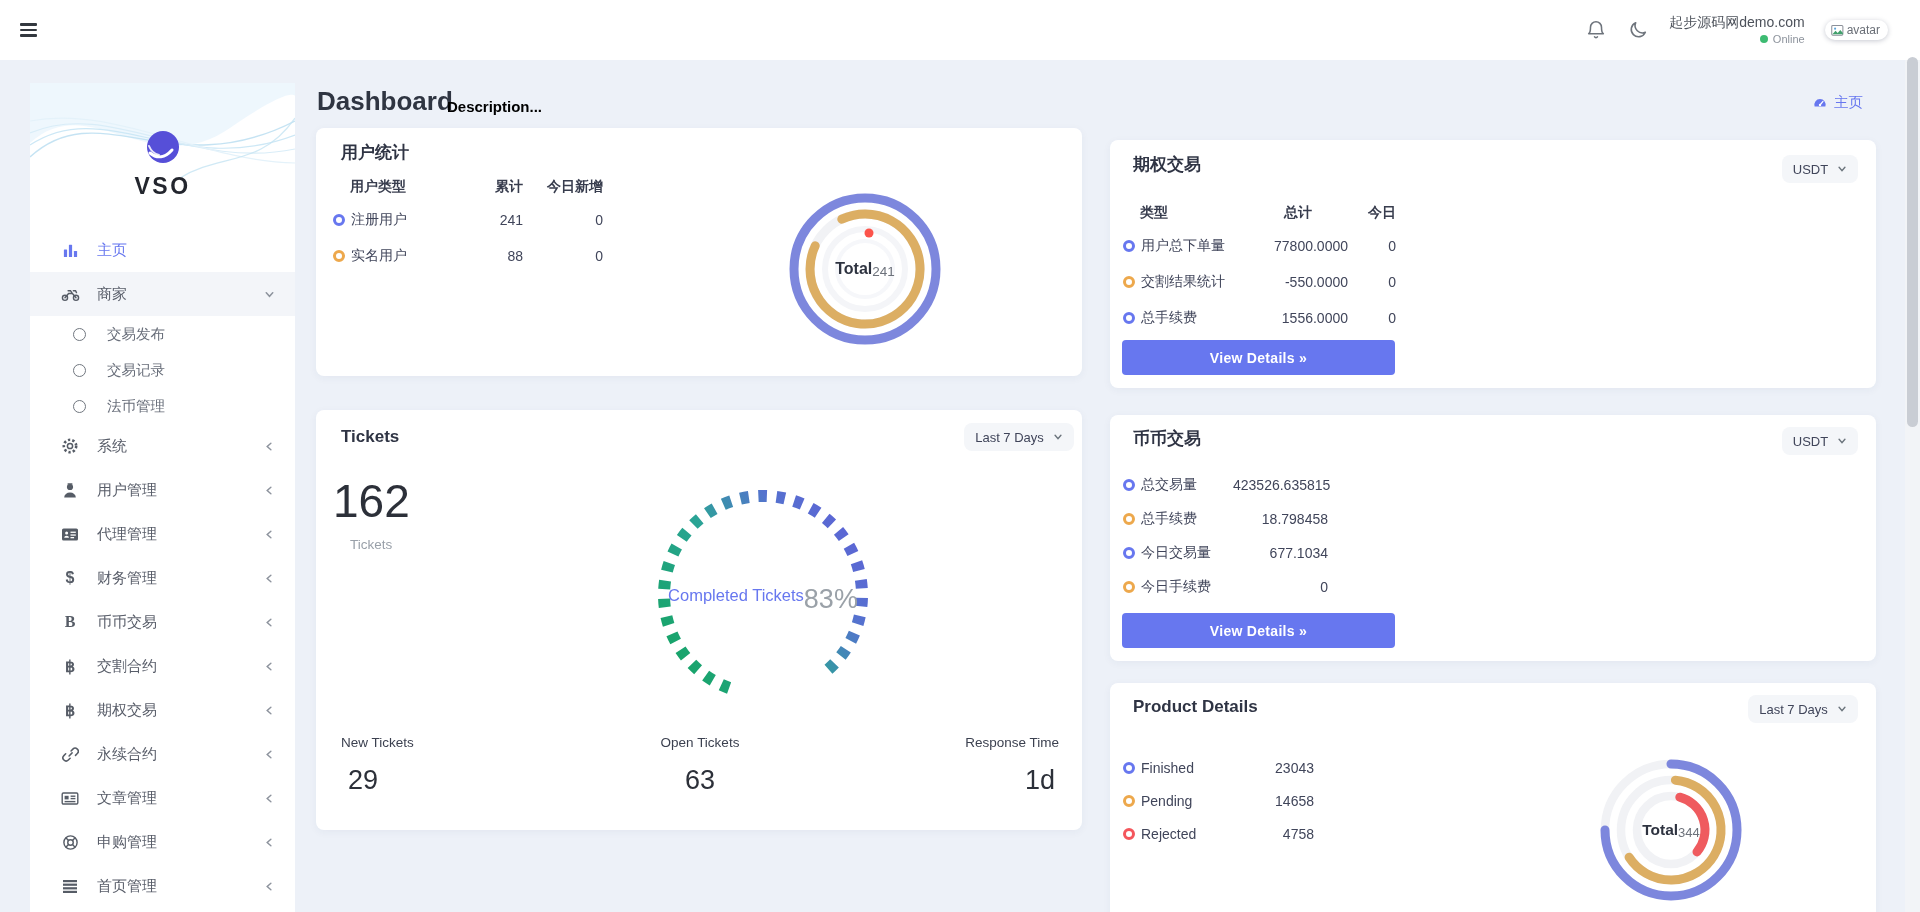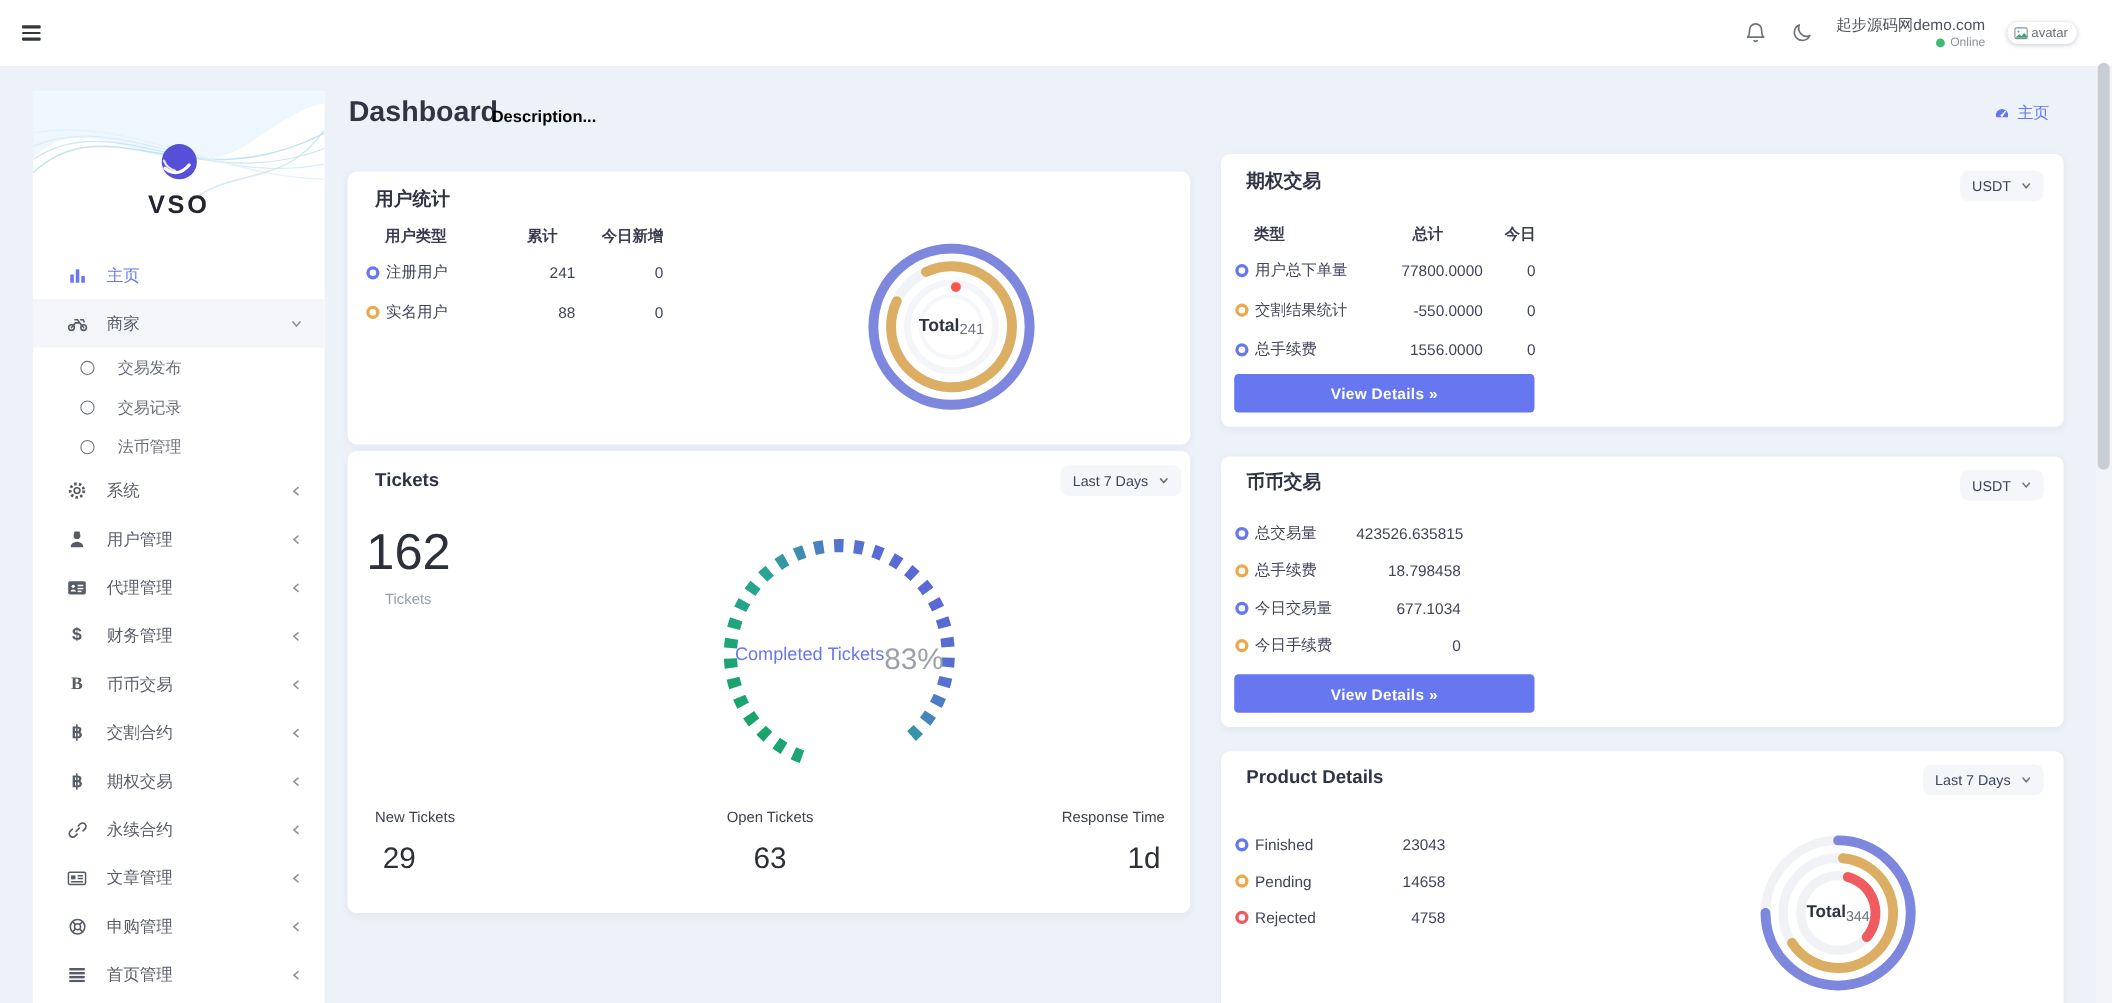--- a/index.html
+++ b/index.html
@@ -340,26 +340,26 @@
 <span class="page-sub">Description...</span>
 <div class="crumb">
   <svg width="16" height="16" viewBox="0 0 16 16">
       <path d="M2.6 11.6 a5.7 5.7 0 1 1 10.8 0 Z" fill="#6777ef"></path>
       <circle cx="8" cy="10" r="1.2" fill="#fff"></circle>
       <line x1="8" y1="10" x2="11" y2="6.4" stroke="#fff" stroke-width="1.2" stroke-linecap="round"></line>
     </svg>
   <span>主页</span>
 </div>
 
-<section class="card" style="left:316px; top:156px; width:766px; height:248px;">
+<section class="card" style="left:316px; top:128px; width:766px; height:248px;">
   <div class="card-title" style="left:25px; top:13px;">用户统计</div>
   <div style="position:absolute; left:17px; top:44px;">
     <div class="trow" style="grid-template-columns:130px 60px 80px; height:30px;">
       <span class="th" style="padding-left:17px;">用户类型</span>
-      <span class="th" style="text-align:center;">累计</span>
+      <span class="th" style="text-align:right;">累计</span>
       <span class="th" style="text-align:right;">今日新增</span>
     </div>
     <div class="trow" style="grid-template-columns:130px 60px 80px; height:36px;">
       <span class="cell-l">
           <i class="mk"></i>
           <span>注册用户</span>
         </span>
       <span class="num">241</span>
       <span class="num">0</span>
     </div>

